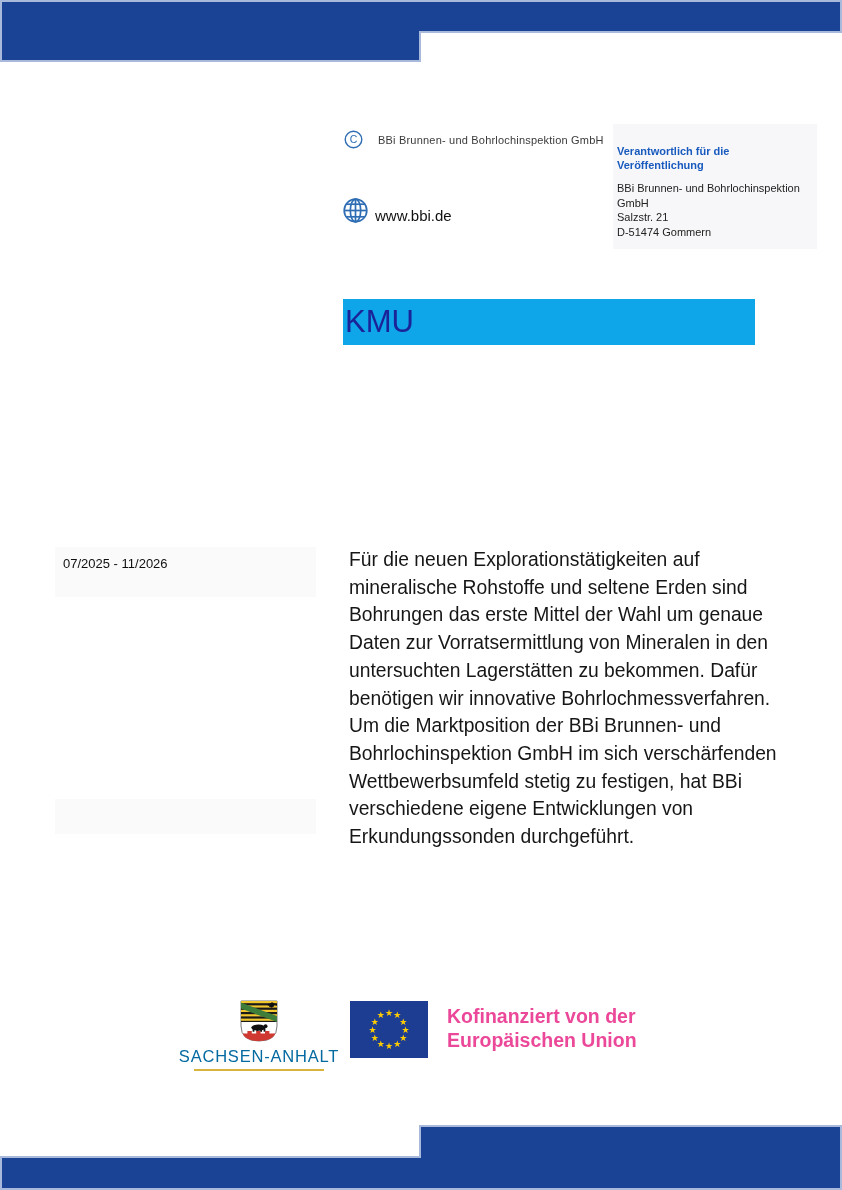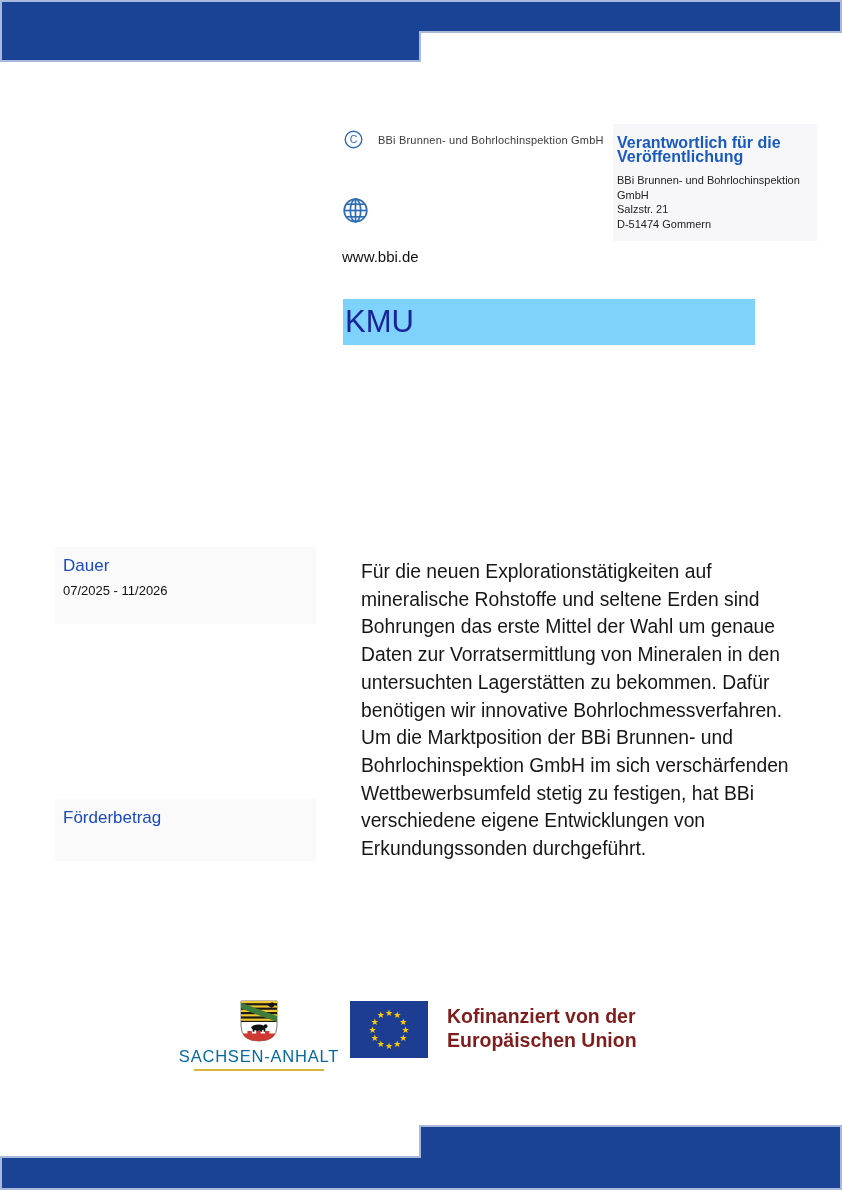--- a/index.html
+++ b/index.html
@@ -23,43 +23,43 @@
   }
   .copyright-row .icon svg{display:block;}
   .company-name{
     font-size:11px;color:#3a3a3a;letter-spacing:0.2px;
   }
   .responsible-block{
     position:absolute;left:613px;top:124px;width:196px;
     background:#f7f7f9;padding:4px 4px 10px 4px;
   }
   .responsible-title{
-    font-size:16px;font-weight:bold;color:#195abe;margin:8px 0 9px 0;line-height:14px;
+    font-size:11px;font-weight:bold;color:#195abe;margin:16px 0 9px 0;line-height:14px;
   }
   .responsible-line{
     font-size:11px;color:#222;line-height:14.5px;
   }
   .website-row{
     position:absolute;left:342px;top:197px;
-    display:flex;align-items:flex-start;gap:24px;flex-direction:column;
+    display:flex;align-items:flex-end;gap:6px;
   }
   .website-row .icon svg{display:block;}
   .website-link{
     font-size:15px;color:#111;text-decoration:none;
   }
 
   
   .page-title{
     position:absolute;left:343px;top:299px;width:412px;
   }
   .title-line{
     display:block;
     font-size:31px;line-height:46px;
     color:#1b2399;
-    background:#7dd3fc;
+    background:#0ea5e9;
     padding-left:2px;
   }
 
   
   .fact-item{
     position:absolute;left:55px;width:245px;
     background:#fafafa;
     padding:9px 8px 26px 8px;
   }
   #fact-0{top:547px;}
@@ -69,21 +69,21 @@
     font-size:17px;color:#1a49c0;margin-bottom:7px;
   }
   .fact-value{
     font-size:13px;color:#101010;
   }
 
   
   .description{
     position:absolute;left:345px;top:542px;width:437px;
     font-size:19.3px;line-height:27.7px;color:#161616;
-    margin:16px;
+    margin:4px;
   }
 
   
   .state-logo{
     position:absolute;left:193px;top:999px;width:132px;
     display:flex;flex-direction:column;align-items:center;
   }
   .state-logo .icon svg{display:block;}
   .state-name{
     margin-top:4px;
@@ -92,21 +92,21 @@
   .gold-underline{
     margin-top:3px;width:130px;height:2px;background:#d9b43c;
   }
   .eu-logo{
     position:absolute;left:350px;top:1001px;
     display:flex;align-items:flex-start;gap:19px;
   }
   .eu-logo .icon svg{display:block;}
   .eu-funding-label{
     width:218px;
-    font-size:19.5px;font-weight:bold;color:#7f1d1d;line-height:23.5px;
+    font-size:19.5px;font-weight:bold;color:#ec4899;line-height:23.5px;
     margin-top:4px;
   }
 </style>
 </head>
 <body>
 
 <div class="page">
 
   <svg id="top-banner" class="banner-svg" width="842" height="64" viewBox="0 0 842 64">
     <polygon points="1,1 841,1 841,32 420,32 420,61 1,61" fill="#1a4396" stroke="#a9b9dc" stroke-width="2"></polygon>
@@ -143,25 +143,23 @@
       </svg>
     </span>
     <a class="website-link" href="#">www.bbi.de</a>
   </div>
 
   <h1 class="page-title" style="margin:0;font-weight:normal;">
     <span class="title-line">KMU</span>
   </h1>
 
   <div id="fact-0" class="fact-item">
-    <div class="fact-label">Dauer</div>
     <div class="fact-value">07/2025 - 11/2026</div>
   </div>
   <div id="fact-2" class="fact-item">
-    <div class="fact-label">Förderbetrag</div>
   </div>
 
   <p class="description">Für die neuen Explorationstätigkeiten auf mineralische Rohstoffe und seltene Erden sind Bohrungen das erste Mittel der Wahl um genaue Daten zur Vorratsermittlung von Mineralen in den untersuchten Lagerstätten zu bekommen. Dafür benötigen wir innovative Bohrlochmessverfahren. Um die Marktposition der BBi Brunnen- und Bohrlochinspektion GmbH im sich verschärfenden Wettbewerbsumfeld stetig zu festigen, hat BBi verschiedene eigene Entwicklungen von Erkundungssonden durchgeführt.</p>
 
   <div class="state-logo">
     <span class="icon">
       <svg width="40" height="44" viewBox="0 0 40 44">
         <defs>
           <clipPath id="shieldClip">
             <path d="M2,2 H38 V27 Q38 42 20 42 Q2 42 2 27 Z"></path>

